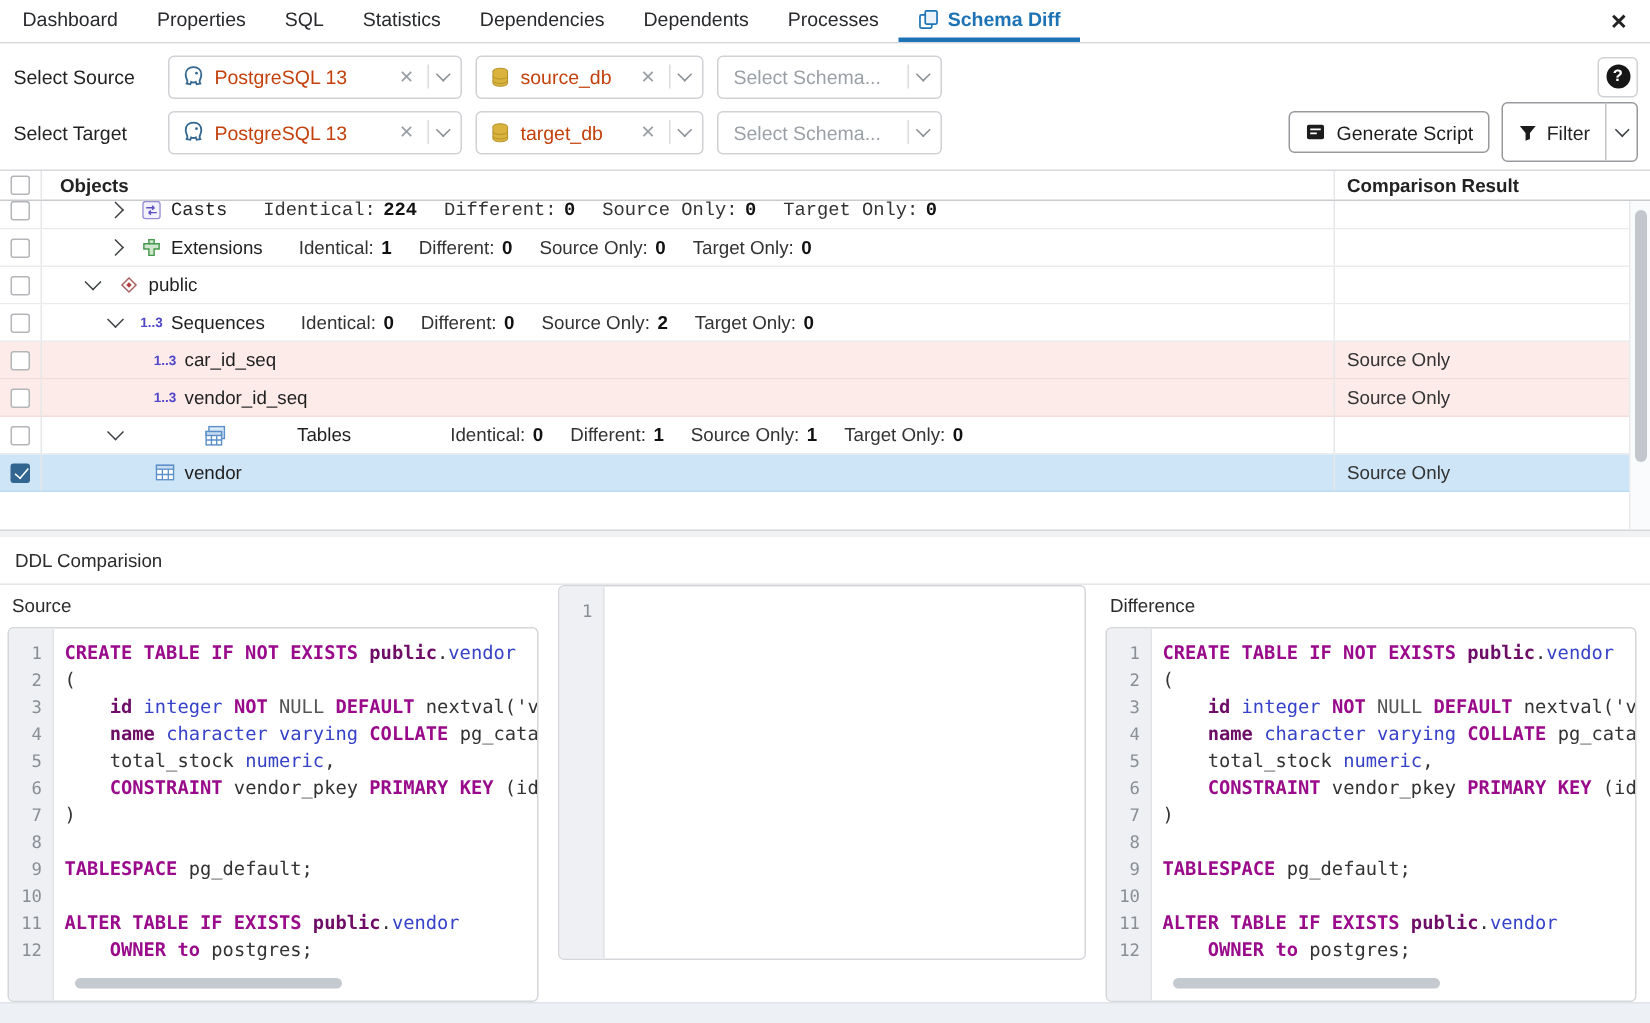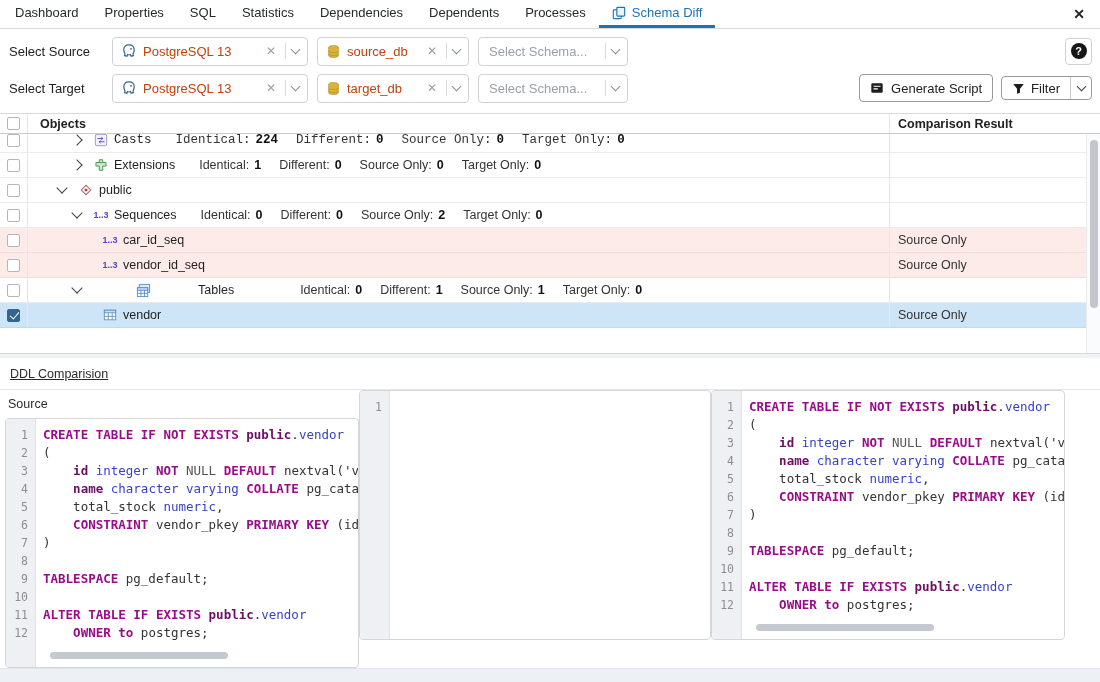--- a/index.html
+++ b/index.html
@@ -3,21 +3,21 @@
 <meta charset="utf-8">
 <style>
   * { margin:0; padding:0; box-sizing:border-box; }
   html,body { width:1100px; height:682px; overflow:hidden; background:#fff;
     font-family:"Liberation Sans", sans-serif; font-size:13px; color:#222; }
 
   
   .tabbar { height:29px; display:flex; align-items:stretch; border-bottom:1px solid #d8dbe0; padding-left:2px; }
   .tab { display:flex; align-items:center; gap:6px; padding:0 13px; font-size:13px; color:#27292c;
          border-bottom:3px solid transparent; cursor:default; }
-  .tab.active { color:var(--accent-blue); border-bottom-color:var(--accent-blue); }
+  .tab.active { color:var(--accent-blue); border-bottom-color:var(--accent-blue);font-weight:bold; }
   .tab-close { margin-left:auto; display:flex; align-items:center; padding:0 15px; font-size:14px; font-weight:bold; color:#222; }
 
   
   .toolbar { padding-top:5px; }
   .tb-row { height:34px; display:flex; align-items:center; margin-bottom:3px; }
   .tb-label { width:112px; padding-left:9px; font-size:13px; color:#222; }
   .sel { height:29px; display:flex; align-items:center; border:1px solid #cfd1d4; border-radius:4px;
          background:#fff; padding:0 8px; margin-right:9px; }
   .sel .txt { font-size:13px; color:#c2410c; margin-left:6px; white-space:nowrap; }
   .sel .placeholder { color:#9aa0a6; margin-left:2px; }
@@ -26,21 +26,21 @@
   .sel-div { width:1px; height:16px; background:#d9dbde; margin:0 6px; }
   .caret { width:7px; height:7px; border-right:1.7px solid #8a8f94; border-bottom:1.7px solid #8a8f94;
            transform:rotate(45deg); margin-top:-4px; }
   .sel-server { width:196px; } .sel-db { width:152px; } .sel-schema { width:150px; }
   .btn-compare { height:29px; margin-left:27px; display:flex; align-items:center; gap:7px; padding:0 12px;
                  background:var(--primary-button); color:#fff; border:1px solid var(--primary-button); border-radius:4px; font-size:13px; }
   .btn-compare .caret { border-color:#fff; }
   .tb-right { margin-left:auto; display:flex; align-items:center; margin-right:8px; }
   .btn-plain { height:28px; display:flex; align-items:center; gap:7px; padding:0 10px; background:#fff;
                border:1px solid #97999c; border-radius:4px; font-size:13px; color:#1d1d1d; }
-  .btn-filter-wrap { display:flex; height:24px; border:1px solid #97999c; border-radius:4px; margin-left:8px; background:#fff; }
+  .btn-filter-wrap { display:flex; height:40px; border:1px solid #97999c; border-radius:4px; margin-left:8px; background:#fff; }
   .btn-filter-main { display:flex; align-items:center; gap:6px; padding:0 10px; }
   .btn-filter-caret { width:21px; display:flex; align-items:center; justify-content:center; border-left:1px solid #c3c5c8; }
   .btn-filter-caret .caret { border-color:#3c3f43; }
   .btn-help { width:27px; height:27px; border:1px solid #cfd1d4; border-radius:4px; background:#fff;
               display:flex; align-items:center; justify-content:center; }
   .help-circle { width:16px; height:16px; border-radius:50%; background:#161616; color:#fff; font-size:11px;
                  font-weight:bold; display:flex; align-items:center; justify-content:center; }
 
   
   .grid { margin-top:8px; border-top:1px solid #d6d8db; position:relative; }
@@ -68,22 +68,22 @@
   .row-label { font-size:12.5px; color:#1f1f1f; }
   .stats { display:flex; margin-left:24px; }
   .stat { margin-right:18px; font-size:12.5px; color:#333; }
   .stat b { margin-left:5px; color:#111; }
   .vscroll { position:absolute; right:0; top:0; width:14px; height:219px; background:#fafbfc; border-left:1px solid #e8eaec; }
   .vscroll .thumb { position:absolute; left:3px; top:6px; width:8px; height:168px; background:#c3c7cd; border-radius:4px; }
 
   
   .ddl-gap { height:5px; background:#f1f2f4; border-top:1px solid #d6d8db; }
   .ddl-title { height:32px; display:flex; align-items:center; padding-left:10px; font-size:12.5px; color:#2b2b2b;
-               border-bottom:1px solid #e4e6e9; background:#fff;text-decoration:underline; }
-  .panels { display:flex; padding-left:5px; }
+               border-bottom:1px solid #e4e6e9; background:#fff; }
+  .panels { display:flex; padding-left:5px; gap:13px; }
   .panel-col { display:flex; flex-direction:column; }
   .panel-col.c1 { width:354px; } .panel-col.c2 { width:352px; } .panel-col.c3 { width:354px; }
   .panel-label { height:28px; display:flex; align-items:center; padding-left:3px; font-size:12.5px; color:#2b2b2b; }
   .editor { height:250px; border:1px solid #d4d6da; border-radius:4px; background:#fff; display:flex; overflow:hidden; position:relative; }
   .gutter { width:30px; background:#eef0f3; border-right:1px solid #e1e3e7; padding-top:7px; text-align:right; }
   .gutter .ln { height:18px; line-height:18px; padding-right:7px; font-family:"DejaVu Sans Mono", monospace;
                 font-size:11.5px; color:#8a8f96; }
   .code { flex:1; padding:7px 0 0 7px; overflow:hidden; }
   .code .cl { height:18px; line-height:18px; white-space:pre; font-family:"DejaVu Sans Mono", monospace; font-size:12.5px; }
   .tok-kw { color:var(--keyword); font-weight:bold; }
@@ -459,20 +459,21 @@
     <div class="editor">
         <div class="gutter">
           <div class="ln">1</div>
         </div>
         <div class="code">
           <div class="cl">&nbsp;</div>
         </div>
       </div>
   </div>
   <div class="panel-col c3">
+    <div class="panel-label">Difference</div>
     <div class="editor">
         <div class="gutter">
           <div class="ln">1</div>
           <div class="ln">2</div>
           <div class="ln">3</div>
           <div class="ln">4</div>
           <div class="ln">5</div>
           <div class="ln">6</div>
           <div class="ln">7</div>
           <div class="ln">8</div>

